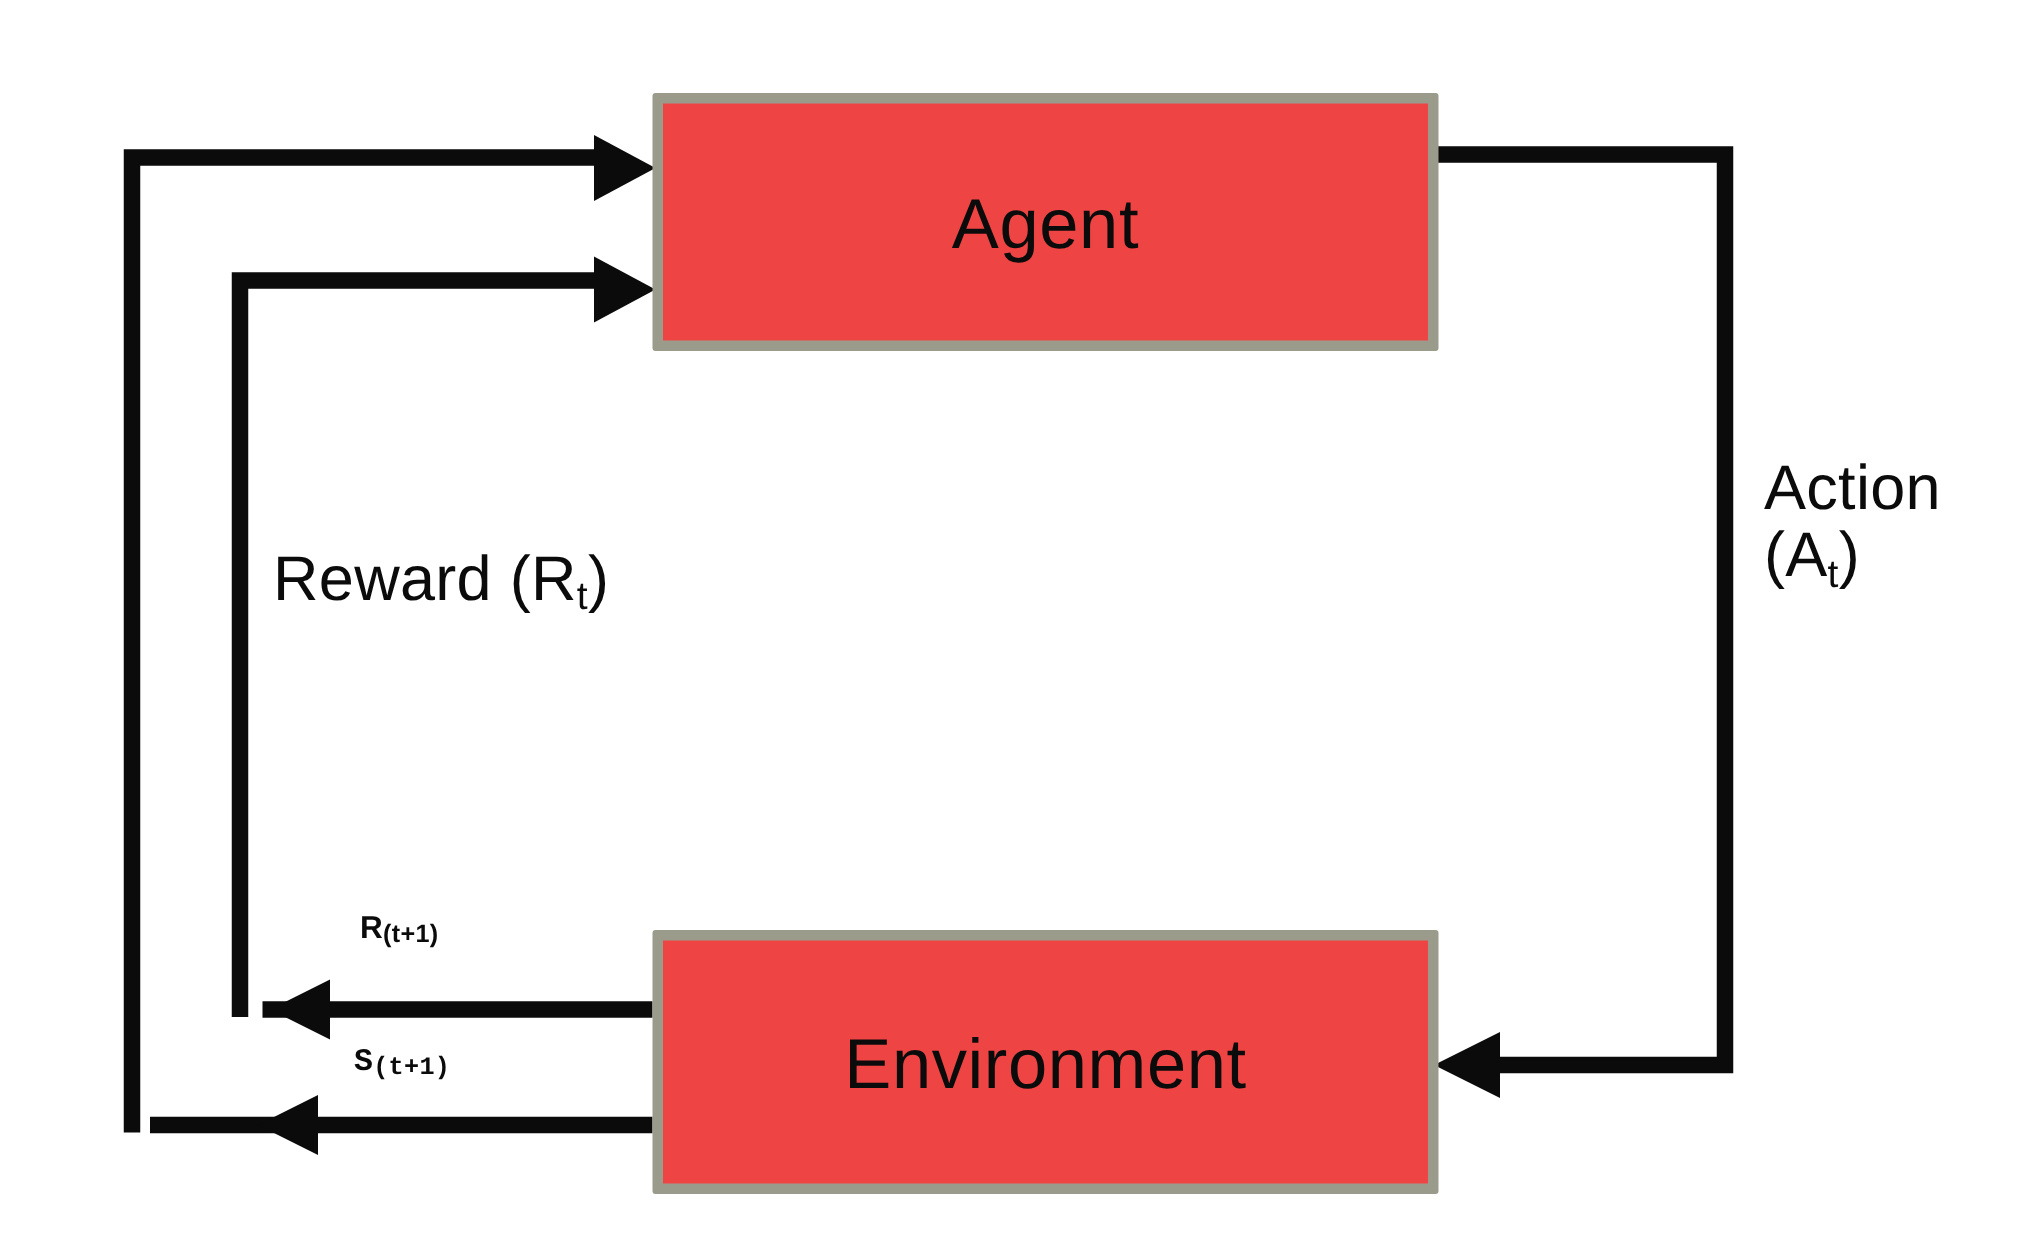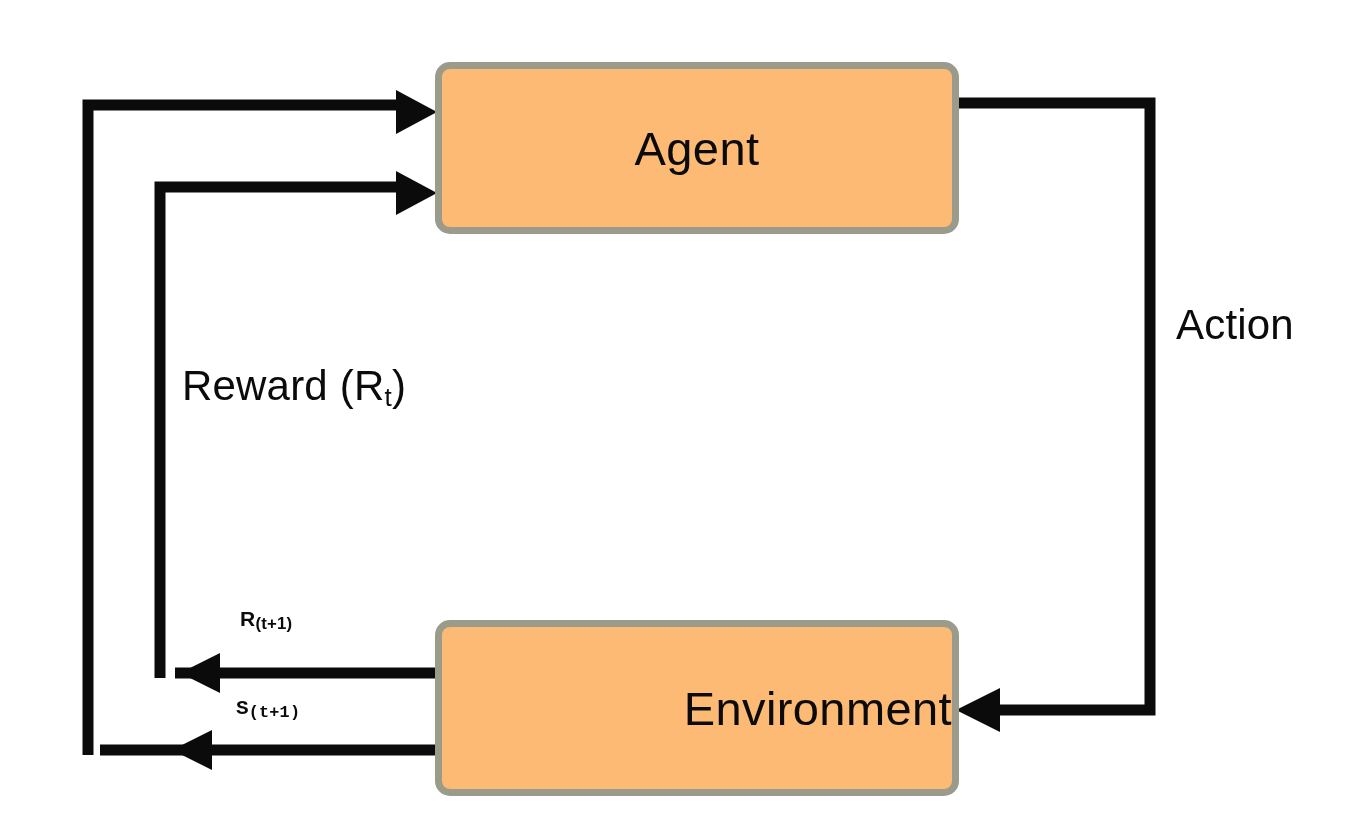--- a/index.html
+++ b/index.html
@@ -23,23 +23,23 @@
     left: 0;
     top: 0;
     width: 1361px;
     height: 839px;
   }
 
   
   .node-box {
     position: absolute;
     box-sizing: border-box;
-    background: #fdba74;
+    background: #ef4444;
     border: 7px solid #9b9b8b;
-    border-radius: 15px;
+    border-radius: 2px;
     display: flex;
     align-items: center;
     justify-content: center;
     z-index: 3;
   }
   .node-label {
     font-size: 47px;
     font-weight: 400;
     color: #0b0b0b;
     letter-spacing: 0.4px;
@@ -51,21 +51,20 @@
     left: 435px;
     top: 62px;
     width: 524px;
     height: 172px;
   }
   #environment-box {
     left: 435px;
     top: 620px;
     width: 524px;
     height: 176px;
-    justify-content: flex-end;
   }
 
   
   .edge-label {
     position: absolute;
     color: #0b0b0b;
     line-height: 1.08;
     white-space: nowrap;
     z-index: 4;
   }
@@ -141,20 +140,22 @@
     <span class="node-label">Environment</span>
   </div>
 
 
   <div class="edge-label big" id="label-reward">
     <span>Reward (R</span><sub>t</sub><span>)</span>
   </div>
 
   <div class="edge-label big" id="label-action">
     <div>Action</div>
+    <div><span>(A</span><sub>t</sub><span>)</span>
+    </div>
   </div>
 
   <div class="edge-label small" id="label-r-next">
     <span>R</span><sub>(t+1)</sub>
   </div>
 
   <div class="edge-label small" id="label-s-next">
     <span>S</span><sub>(t+1)</sub>
   </div>
 

